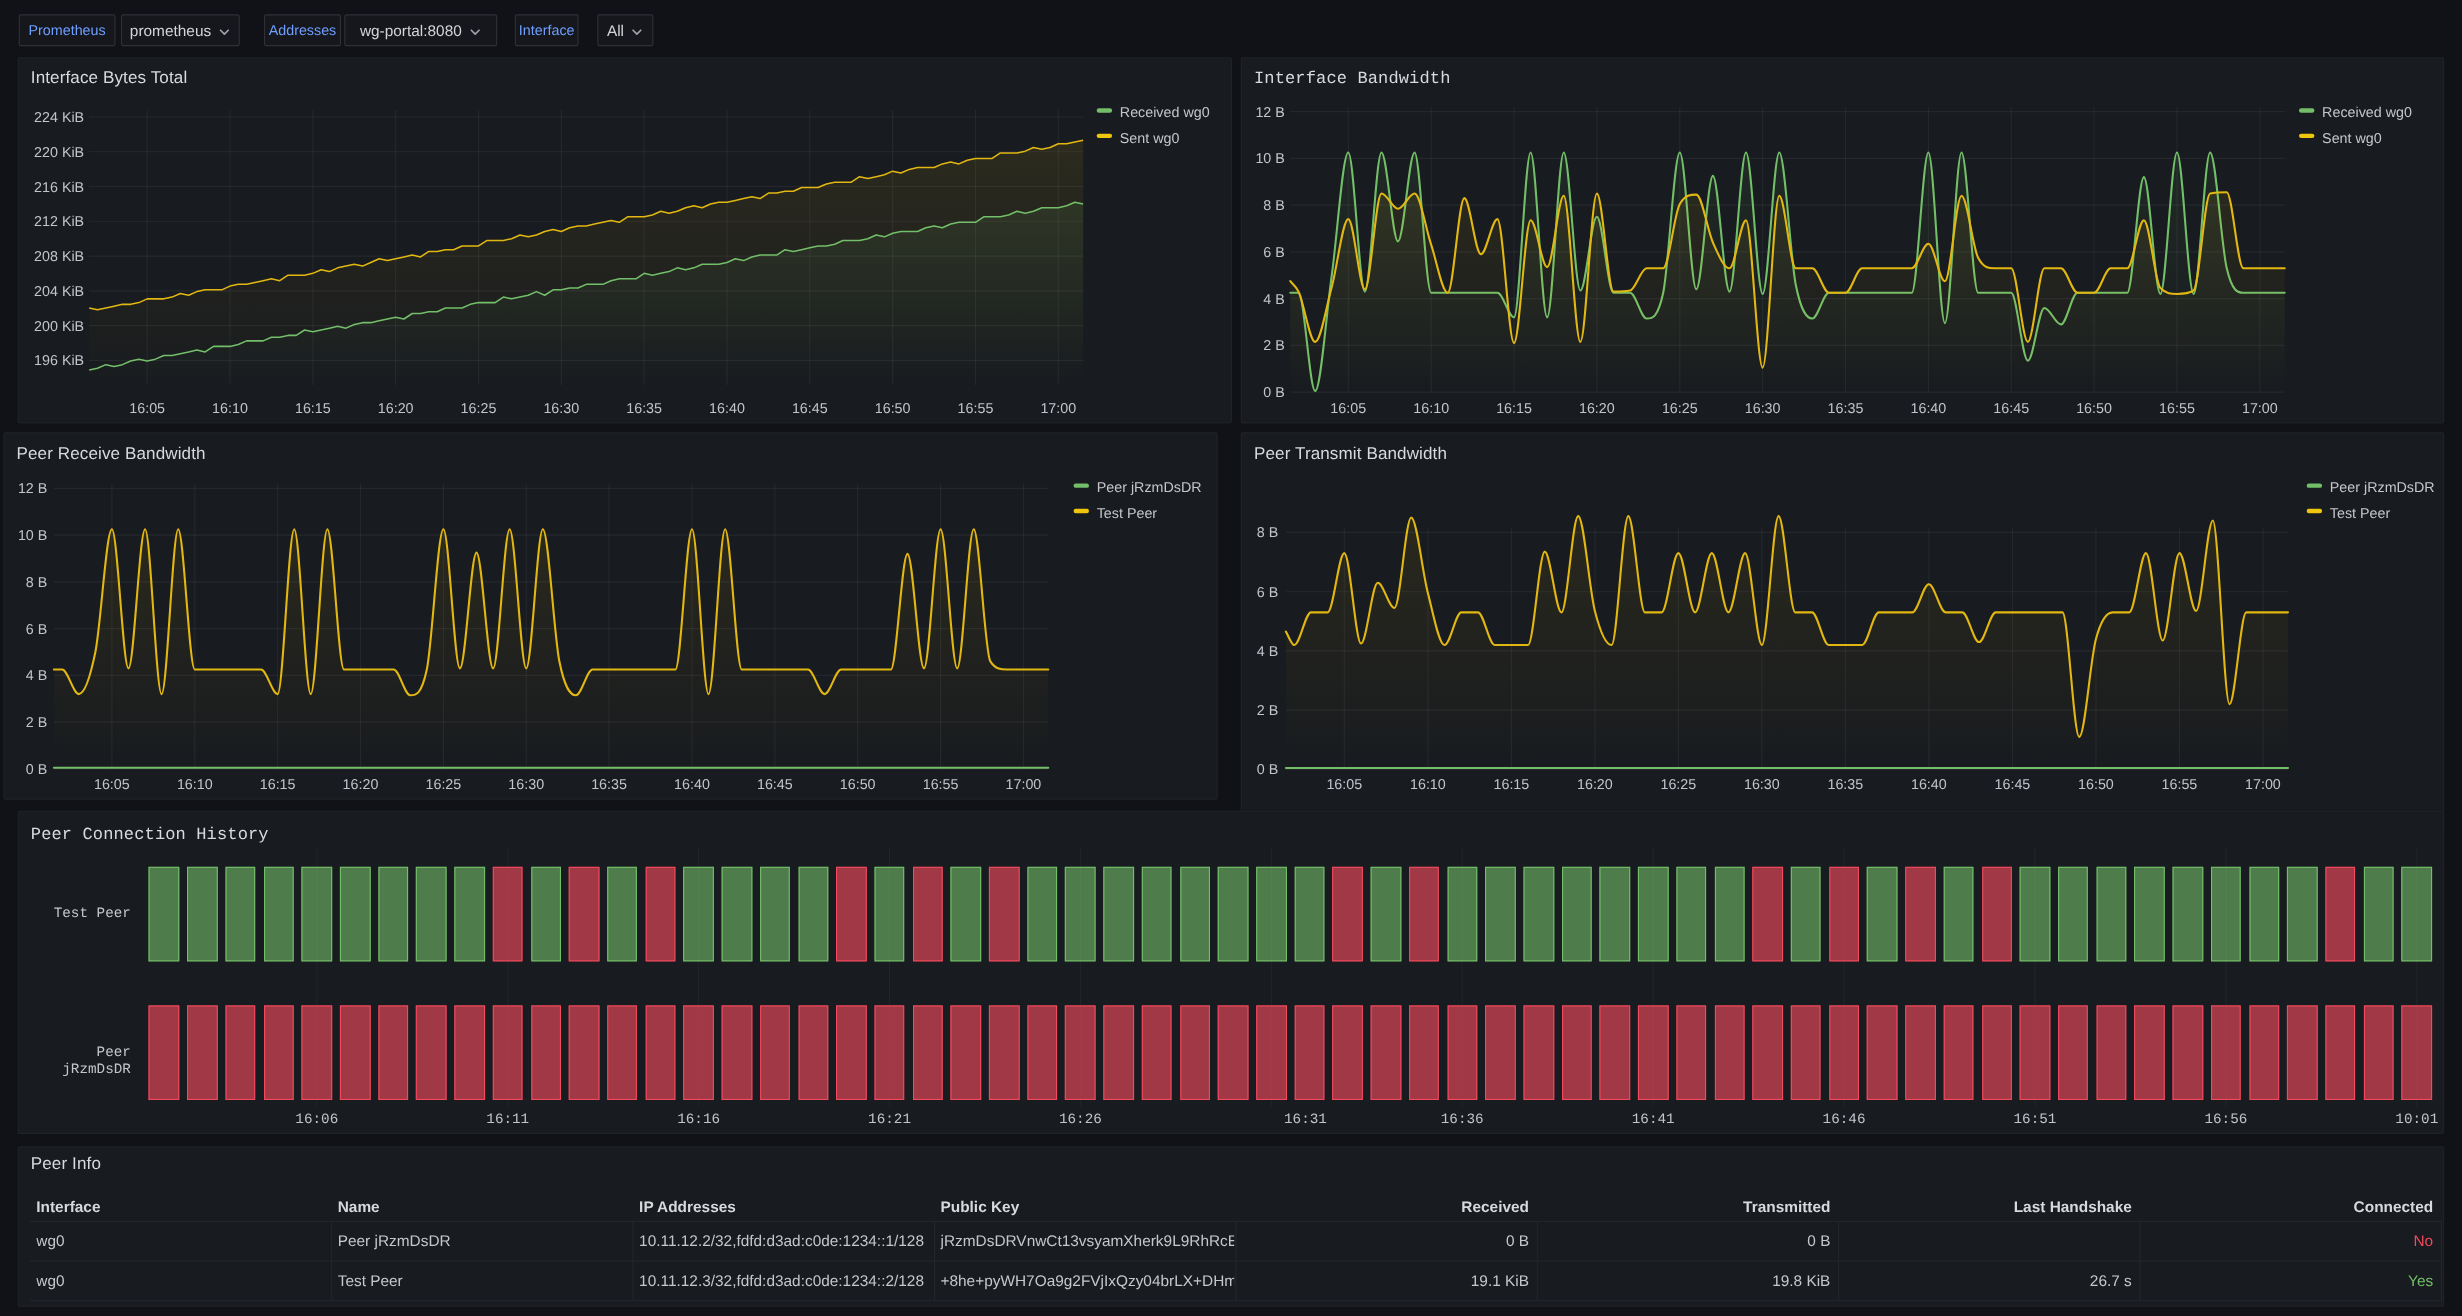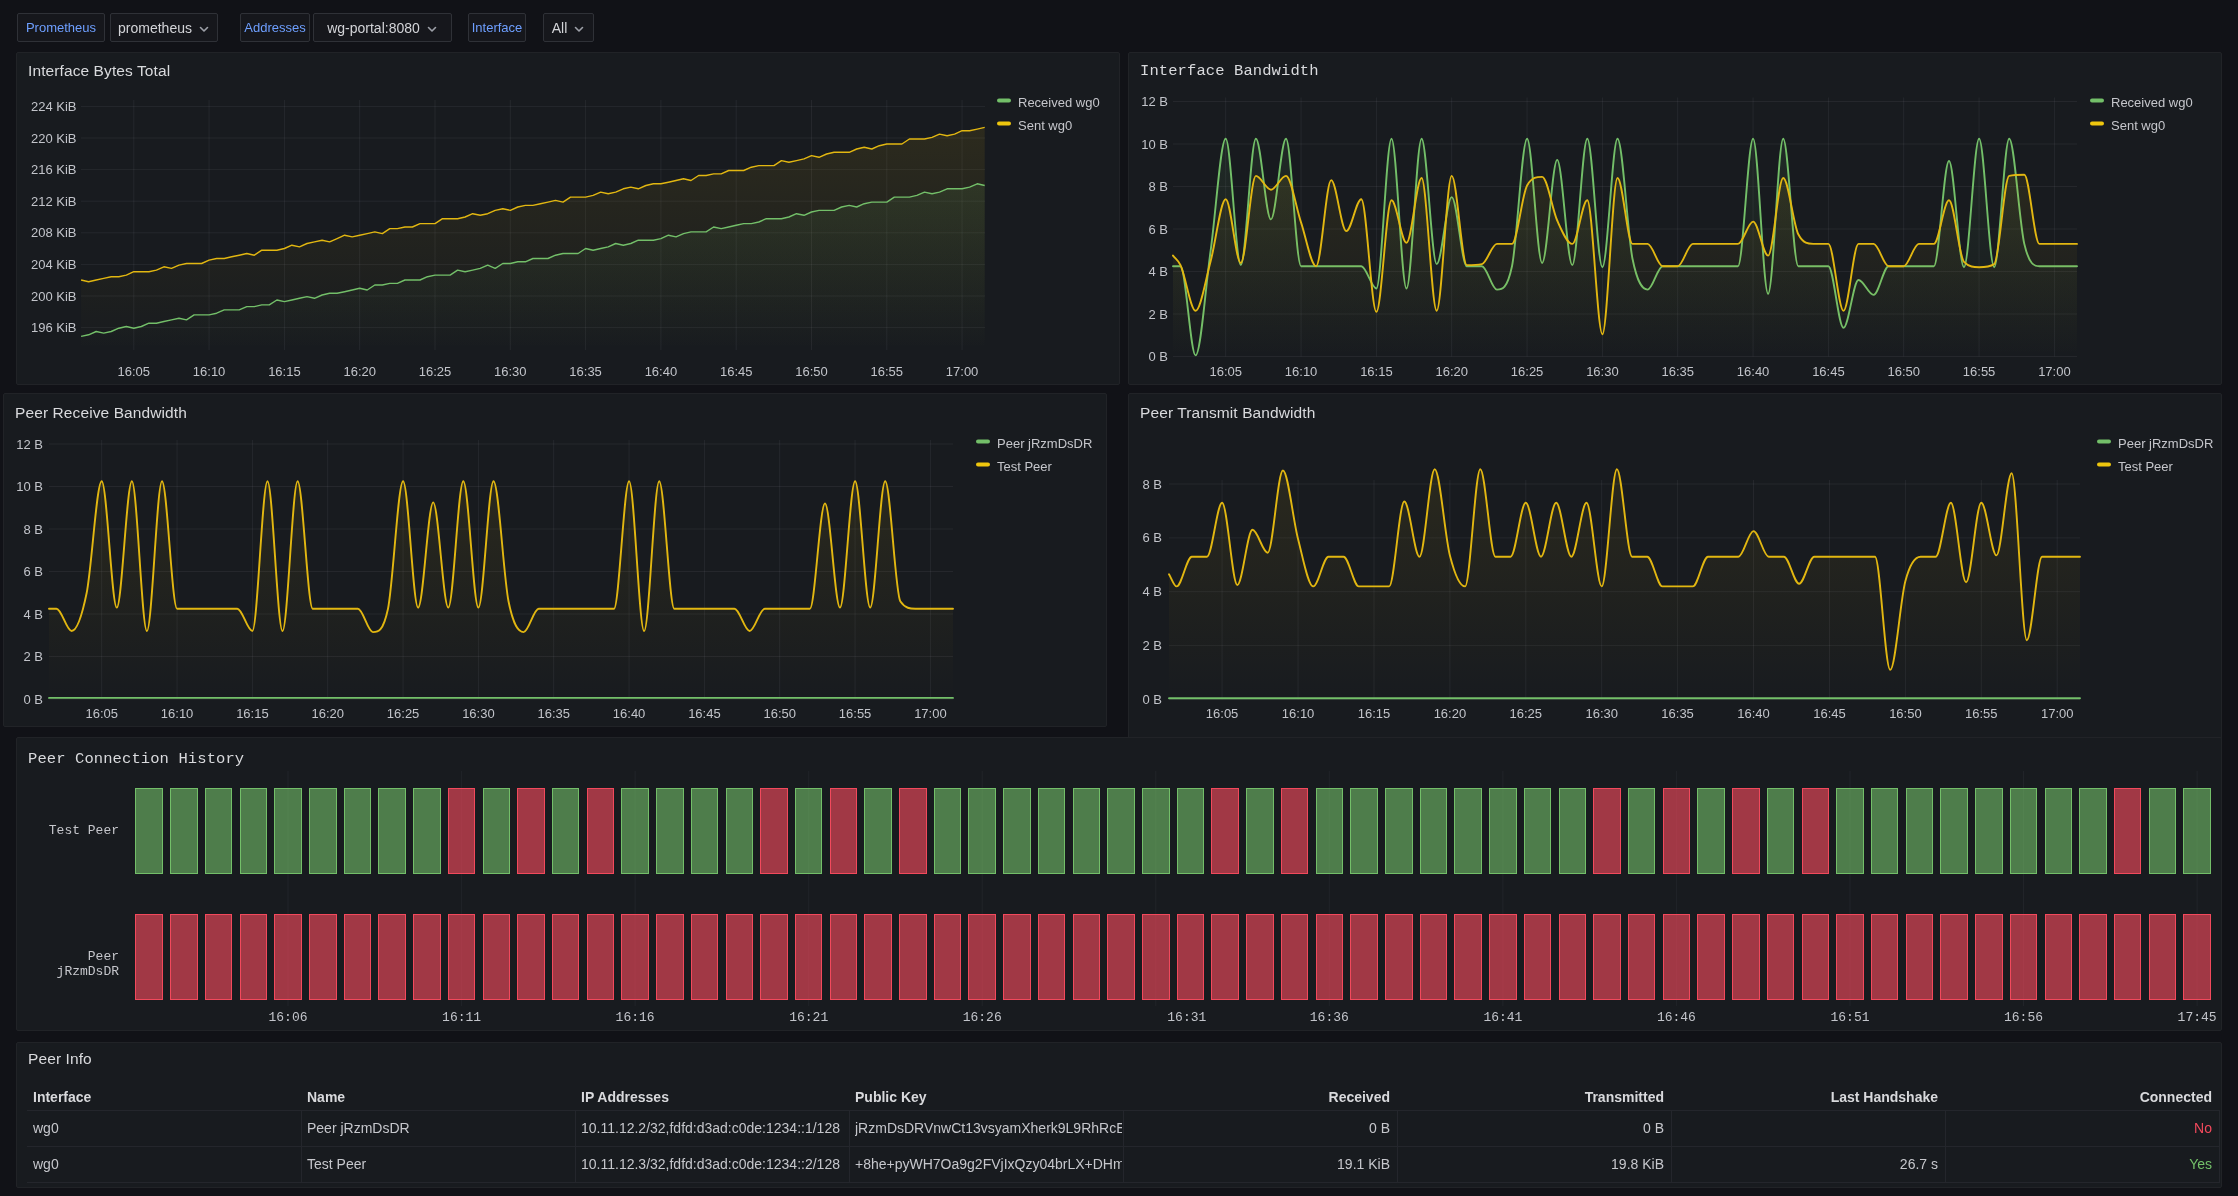--- a/index.html
+++ b/index.html
@@ -441,21 +441,21 @@
 <div class="tl-lbl" style="left:444.6px;">16:11</div>
 <div class="tl-lbl" style="left:618.1px;">16:16</div>
 <div class="tl-lbl" style="left:791.7px;">16:21</div>
 <div class="tl-lbl" style="left:965.2px;">16:26</div>
 <div class="tl-lbl" style="left:1138.8px;margin-left:31px;">16:31</div>
 <div class="tl-lbl" style="left:1312.3px;">16:36</div>
 <div class="tl-lbl" style="left:1485.9px;">16:41</div>
 <div class="tl-lbl" style="left:1659.4px;">16:46</div>
 <div class="tl-lbl" style="left:1833.0px;">16:51</div>
 <div class="tl-lbl" style="left:2006.5px;">16:56</div>
-<div class="tl-lbl" style="left:2180.1px;">17:45</div>
+<div class="tl-lbl" style="left:2180.1px;">10:01</div>
 </div>
 <div class="panel" style="left:16px;top:1042px;width:2206px;height:146px;">
 <div class="ptitle" style="left:11px;top:7px;">Peer Info</div>
 <div class="thead" style="left:16px;top:46px;">Interface</div>
 <div class="thead" style="left:290px;top:46px;">Name</div>
 <div class="thead" style="left:564px;top:46px;">IP Addresses</div>
 <div class="thead" style="left:838px;top:46px;">Public Key</div>
 <div class="thead" style="left:1106px;top:46px;width:267px;text-align:right;">Received</div>
 <div class="thead" style="left:1380px;top:46px;width:267px;text-align:right;">Transmitted</div>
 <div class="thead" style="left:1654px;top:46px;width:267px;text-align:right;">Last Handshake</div>

